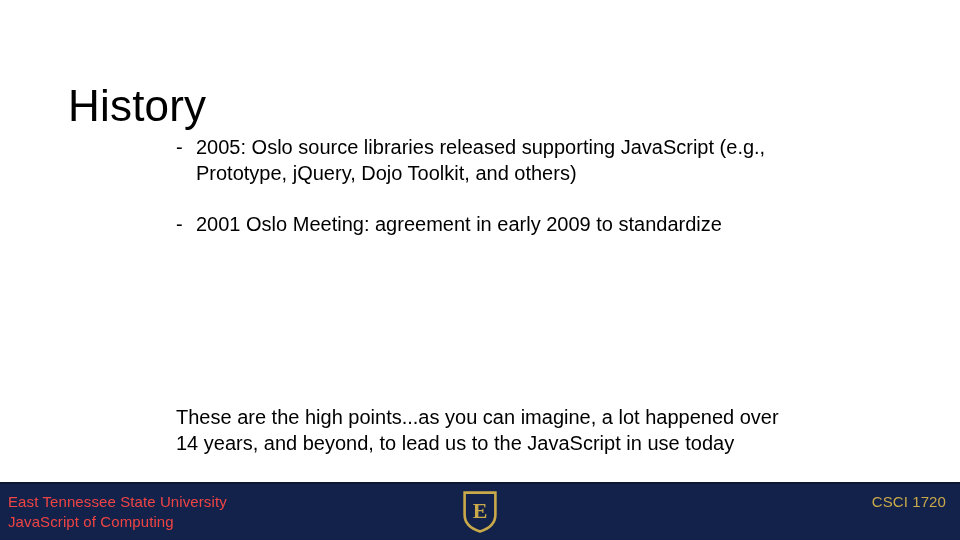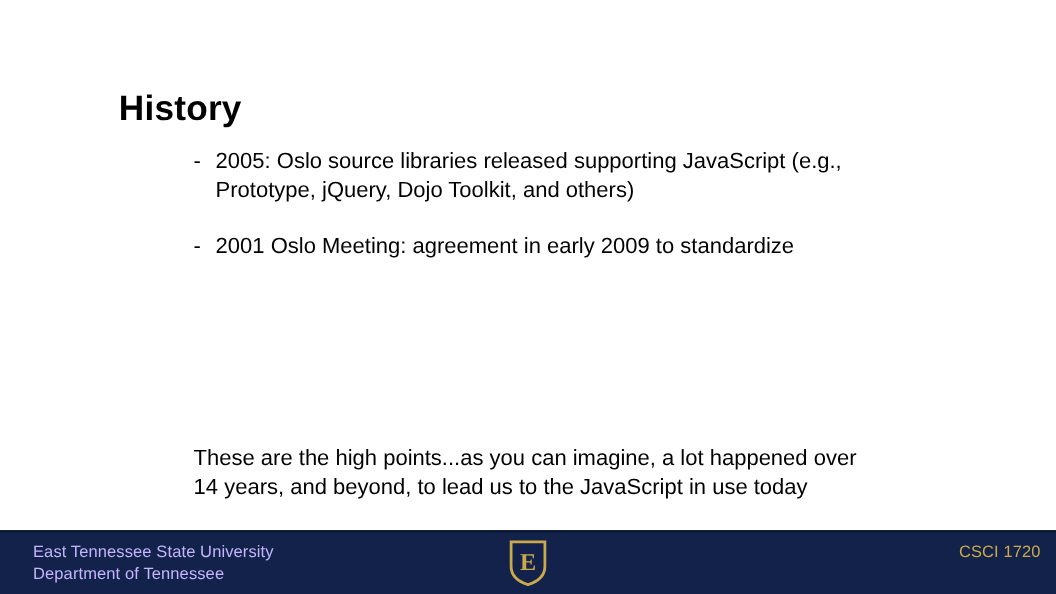--- a/index.html
+++ b/index.html
@@ -22,27 +22,26 @@
     position: absolute;
     inset: 0;
     background: #ffffff;
   }
 
   
   .slide-title {
     position: absolute;
     left: 68px;
     top: 52px;
-    font-size: 32px;
+    font-size: 44px;
     line-height: 50px;
-    font-weight: 700;
+    font-weight: 400;
     letter-spacing: 0.2px;
     color: #000000;
     white-space: nowrap;
-    margin-left: 40px;
   }
 
   
   .body-area {
     position: absolute;
     left: 176px;
     top: 134px;
     width: 640px;
   }
 
@@ -83,23 +82,23 @@
     position: absolute;
     left: 0;
     right: 0;
     bottom: 0;
     height: 56px;
     background: #13224A;
     border-top: 2px solid #0c1733;
   }
   .footer-left {
     position: absolute;
-    left: 30px;
+    left: 8px;
     top: 8px;
-    color: #c4b5fd;
+    color: #ef4444;
     font-size: 15px;
     line-height: 20px;
     letter-spacing: 0.1px;
     white-space: nowrap;
   }
   .footer-right {
     position: absolute;
     right: 14px;
     top: 8px;
     color: #C9A94A;
@@ -142,21 +141,21 @@
     </div>
 
   </div>
 
   <p class="closing-para">These are the high points...as you can imagine, a lot happened over 14 years, and beyond, to lead us to the JavaScript in use today</p>
 
   <div class="footer">
 
     <div class="footer-left">
       <span class="footer-line">East Tennessee State University</span>
-      <span class="footer-line">Department of Tennessee</span>
+      <span class="footer-line">JavaScript of Computing</span>
     </div>
 
     <div class="footer-logo">
       <svg width="34" height="42" viewBox="0 0 34 42" xmlns="http://www.w3.org/2000/svg">
         <path d="M1.6 1.6 H32.4 V23.5 C32.4 32.2 25.6 37.8 17 40.4 C8.4 37.8 1.6 32.2 1.6 23.5 Z" fill="#13224A" stroke="#C9A94A" stroke-width="2.6"></path>
         <text x="17" y="27" font-family="'Liberation Serif', 'DejaVu Serif', serif" font-size="22" font-weight="bold" fill="#C9A94A" text-anchor="middle">E</text>
       </svg>
     </div>
 
     <div class="footer-right">

